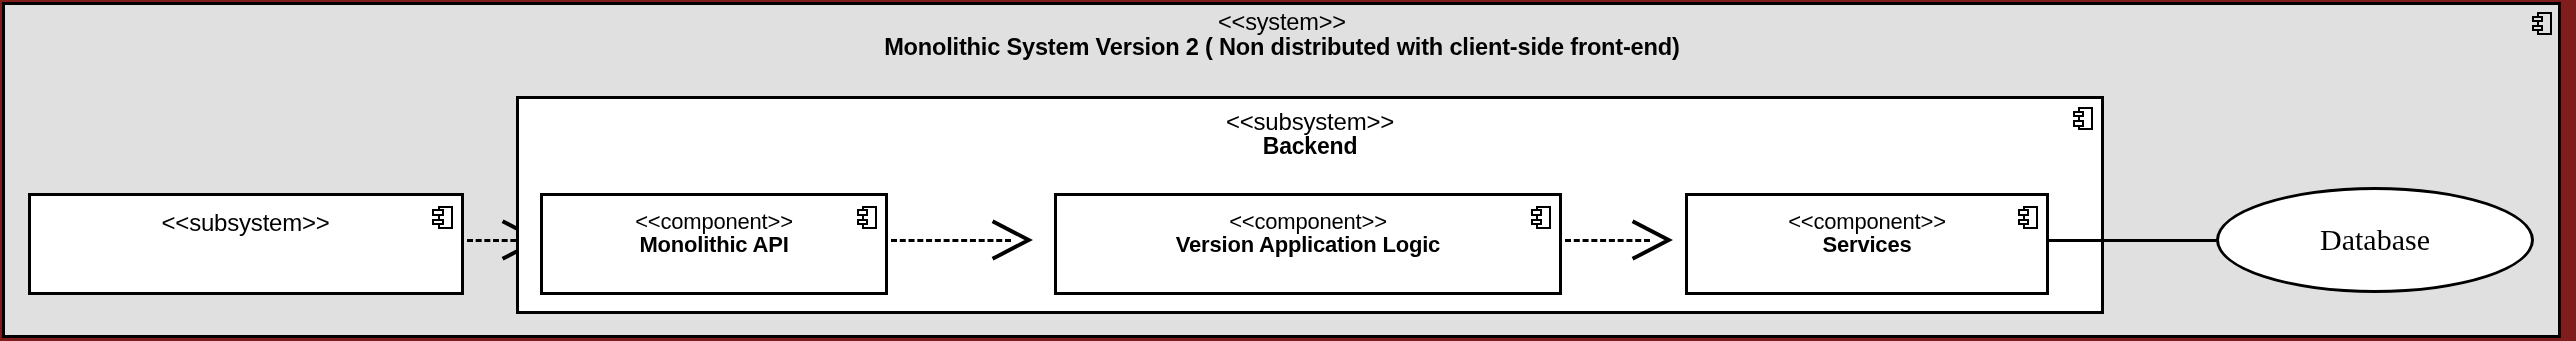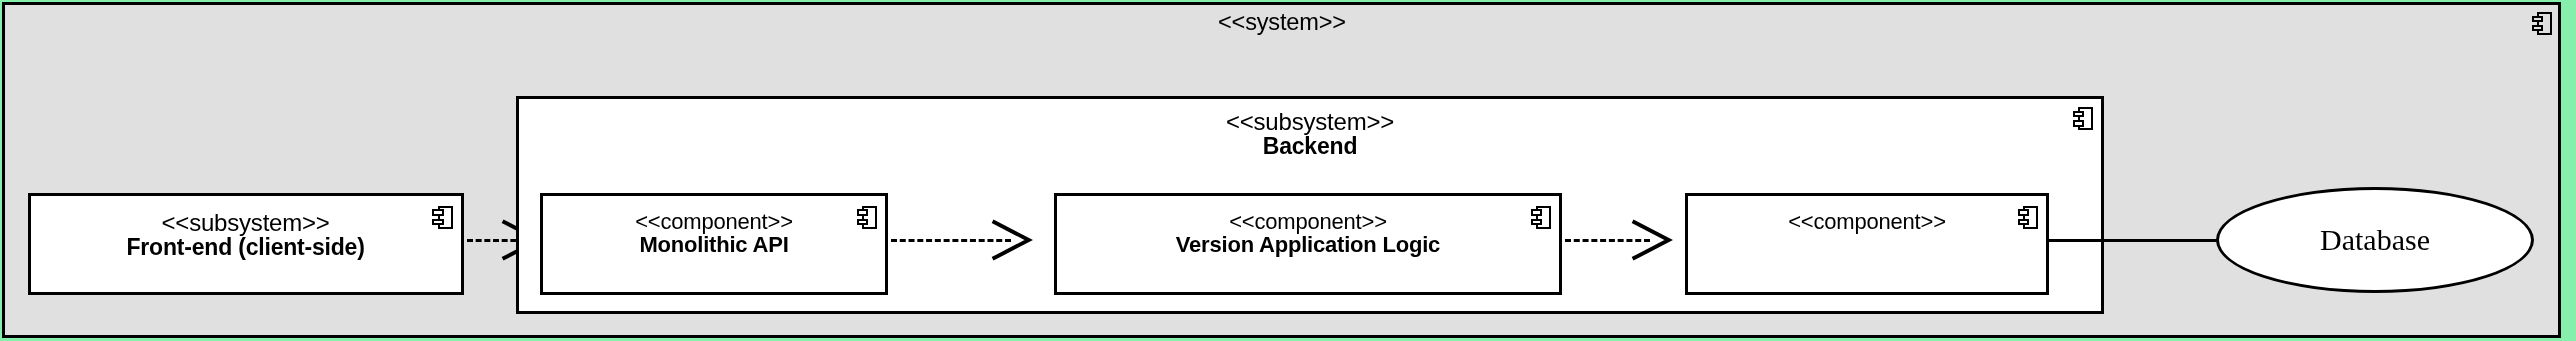--- a/index.html
+++ b/index.html
@@ -8,21 +8,21 @@
     padding: 0;
     background: #ffffff;
   }
   body {
     font-family: "Liberation Sans", sans-serif;
   }
   #canvas {
     position: relative;
     width: 2576px;
     height: 342px;
-    background: #86efac;
+    background: #7f1d1d;
     overflow: hidden;
   }
 
   
   .node {
     position: absolute;
     box-sizing: border-box;
     border: 3.2px solid #000000;
     background: #ffffff;
   }
@@ -138,34 +138,34 @@
 </style>
 </head>
 <body>
 
 <div id="canvas">
 
   <div class="node system on-grey" style="left:2.4px; top:2.4px; width:2559px; height:336px;">
 
     <div class="labels lvl-system" style="top:4.7px;">
       <span class="stereotype">&lt;&lt;system&gt;&gt;</span>
+      <span class="name">Monolithic System Version 2 ( Non distributed with client-side front-end)</span>
     </div>
 
     <div class="comp-icon" style="right:6.3px; top:6.3px;">
       <div class="body"></div>
       <div class="tab t1"></div>
       <div class="tab t2"></div>
     </div>
   </div>
 
   <div class="node" style="left:27.6px; top:193px; width:436px; height:102px;">
 
     <div class="labels lvl-sub" style="top:14px;">
       <span class="stereotype">&lt;&lt;subsystem&gt;&gt;</span>
-      <span class="name">Front-end (client-side)</span>
     </div>
 
     <div class="comp-icon" style="right:7.9px; top:9.5px;">
       <div class="body"></div>
       <div class="tab t1"></div>
       <div class="tab t2"></div>
     </div>
   </div>
 
   <div class="dep-line" style="left:467px; top:239px; width:58px;"></div>
@@ -228,20 +228,21 @@
   <div class="arrowhead" style="left:1631px; top:240px;">
     <svg width="44" height="44" viewBox="0 0 56 56">
       <polyline points="2,-24 48,0 2,24" fill="none" stroke="#000000" stroke-width="5"></polyline>
     </svg>
   </div>
 
   <div class="node" style="left:1685px; top:193px; width:364px; height:102px;">
 
     <div class="labels lvl-comp" style="top:14px;">
       <span class="stereotype">&lt;&lt;component&gt;&gt;</span>
+      <span class="name">Services</span>
     </div>
 
     <div class="comp-icon" style="right:7.9px; top:9.5px;">
       <div class="body"></div>
       <div class="tab t1"></div>
       <div class="tab t2"></div>
     </div>
   </div>
 
   <div class="solid-line" style="left:2047px; top:239px; width:172px;"></div>

